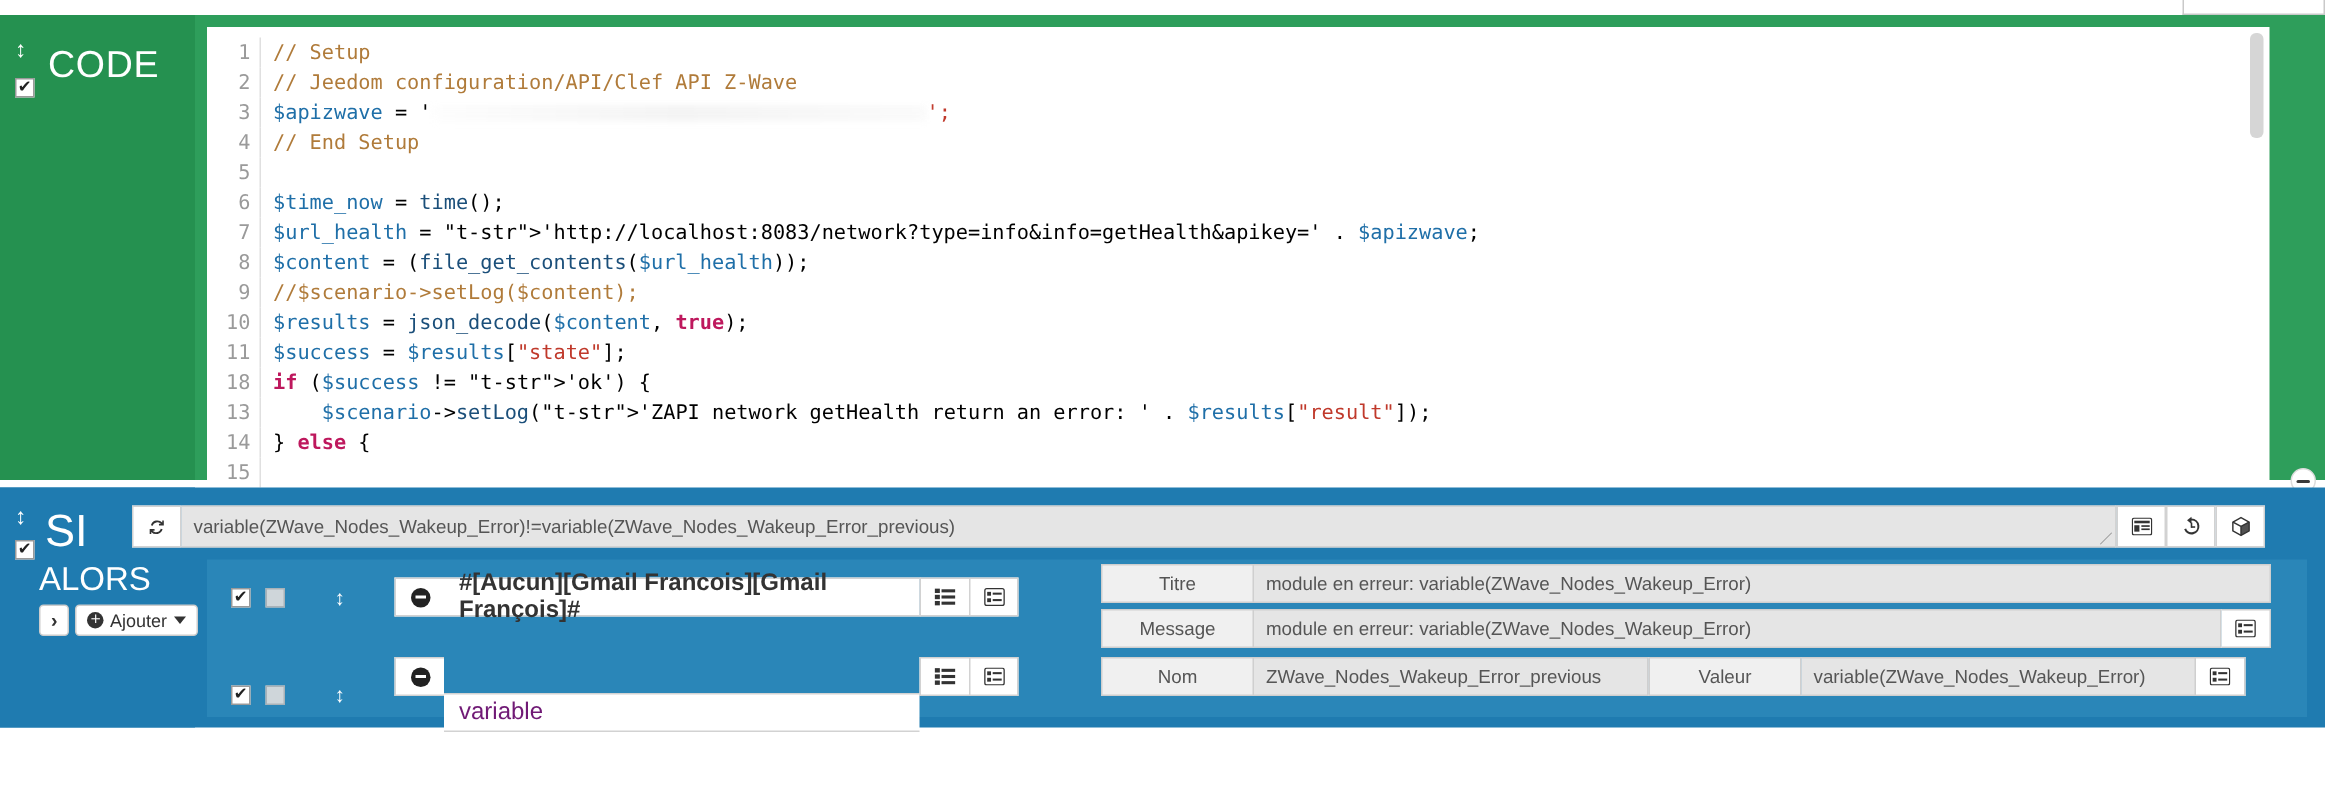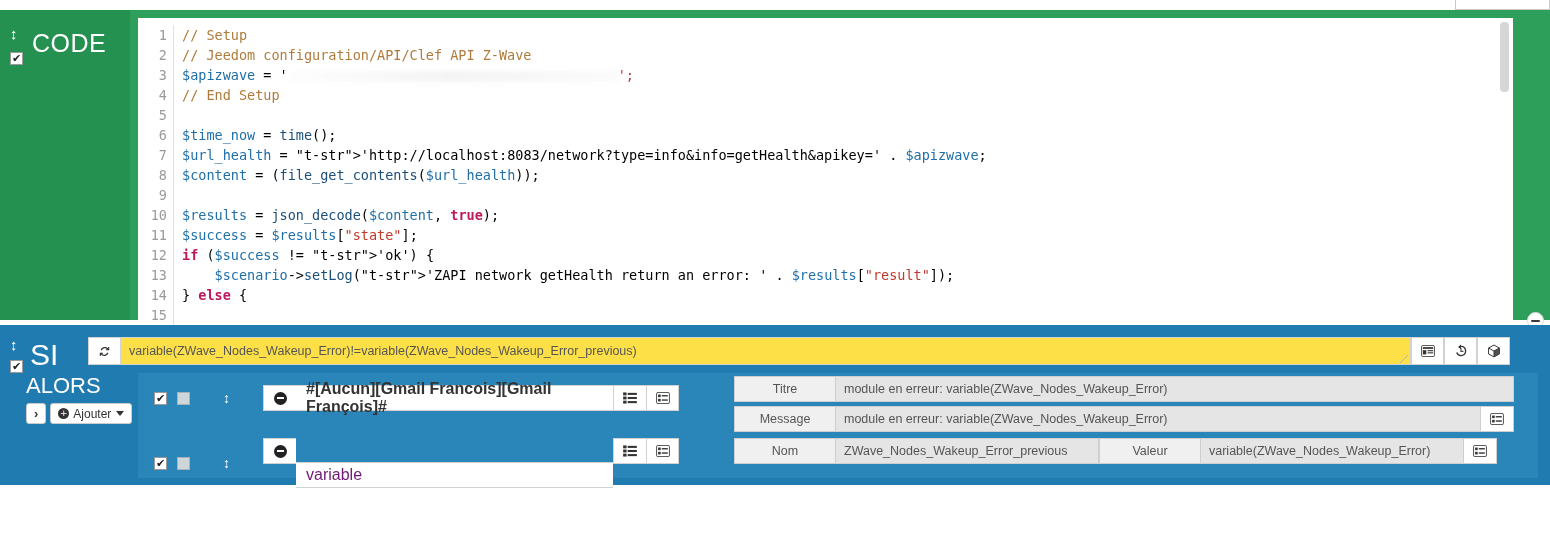--- a/index.html
+++ b/index.html
@@ -103,21 +103,21 @@
   .caret{margin-left:5px;border-left:4px solid transparent;border-right:4px solid transparent;border-top:5px solid #333;display:inline-block;}
 
   
   .si-row{position:absolute;left:88px;top:12px;display:flex;align-items:stretch;}
   .icon-box{
     background:#fff;border:1px solid #d2d2d2;box-sizing:border-box;
     width:33px;height:28px;display:flex;align-items:center;justify-content:center;
     font-size:13px;color:#333;
   }
   .si-input{
-    width:1290px;height:28px;background:#fde047;border:1px solid #d2d2d2;
+    width:1290px;height:28px;background:#e5e5e5;border:1px solid #d2d2d2;
     border-left:none;box-sizing:border-box;display:flex;align-items:center;
     padding-left:8px;font-size:12.5px;color:#555;position:relative;
   }
   .resize-grip{
     position:absolute;right:2px;bottom:1px;width:8px;height:8px;
     background:
       linear-gradient(135deg,transparent 45%,#b5b5b5 45%,#b5b5b5 55%,transparent 55%);
   }
   .si-icons{display:flex;}
 
@@ -205,24 +205,24 @@
     <div class="editor">
       <div class="ed-rows" id="code-lines">
           <div class="ln-row"><span class="ln-no">1</span><span class="ln-txt"><span class="t-com">// Setup</span></span></div>
           <div class="ln-row"><span class="ln-no">2</span><span class="ln-txt"><span class="t-com">// Jeedom configuration/API/Clef API Z-Wave</span></span></div>
           <div class="ln-row"><span class="ln-no">3</span><span class="ln-txt"><span class="t-var">$apizwave</span> = '<span class="redact"></span><span class="t-str">';</span></span></div>
           <div class="ln-row"><span class="ln-no">4</span><span class="ln-txt"><span class="t-com">// End Setup</span></span></div>
           <div class="ln-row"><span class="ln-no">5</span><span class="ln-txt">&nbsp;</span></div>
           <div class="ln-row"><span class="ln-no">6</span><span class="ln-txt"><span class="t-var">$time_now</span> = <span class="t-fn">time</span>();</span></div>
           <div class="ln-row"><span class="ln-no">7</span><span class="ln-txt"><span class="t-var">$url_health</span> = <span class="&lt;span">"t-str"</span>&gt;'http://localhost:8083/network?type=info&amp;info=getHealth&amp;apikey=' . <span class="t-var">$apizwave</span>;</span></div>
           <div class="ln-row"><span class="ln-no">8</span><span class="ln-txt"><span class="t-var">$content</span> = (<span class="t-fn">file_get_contents</span>(<span class="t-var">$url_health</span>));</span></div>
-          <div class="ln-row"><span class="ln-no">9</span></div>
+          <div class="ln-row"><span class="ln-no">9</span><span class="ln-txt"><span class="t-com">//$scenario-&gt;setLog($content);</span></span></div>
           <div class="ln-row"><span class="ln-no">10</span><span class="ln-txt"><span class="t-var">$results</span> = <span class="t-fn">json_decode</span>(<span class="t-var">$content</span>, <span class="t-kw">true</span>);</span></div>
           <div class="ln-row"><span class="ln-no">11</span><span class="ln-txt"><span class="t-var">$success</span> = <span class="t-var">$results</span>[<span class="t-str">"state"</span>];</span></div>
-          <div class="ln-row"><span class="ln-no">12</span><span class="ln-txt"><span class="t-kw">if</span> (<span class="t-var">$success</span> != <span class="&lt;span">"t-str"</span>&gt;'ok') {</span></div>
+          <div class="ln-row"><span class="ln-no">18</span><span class="ln-txt"><span class="t-kw">if</span> (<span class="t-var">$success</span> != <span class="&lt;span">"t-str"</span>&gt;'ok') {</span></div>
           <div class="ln-row"><span class="ln-no">13</span><span class="ln-txt">    <span class="t-var">$scenario</span>-&gt;<span class="t-fn">setLog</span>(<span class="&lt;span">"t-str"</span>&gt;'ZAPI network getHealth return an error: ' . <span class="t-var">$results</span>[<span class="t-str">"result"</span>]);</span></div>
           <div class="ln-row"><span class="ln-no">14</span><span class="ln-txt">} <span class="t-kw">else</span> {</span></div>
           <div class="ln-row"><span class="ln-no">15</span></div>
         </div>
       <div class="ed-scroll"></div>
     </div>
 
     <div class="minus-btn minus-green"></div>
   </div>
 

